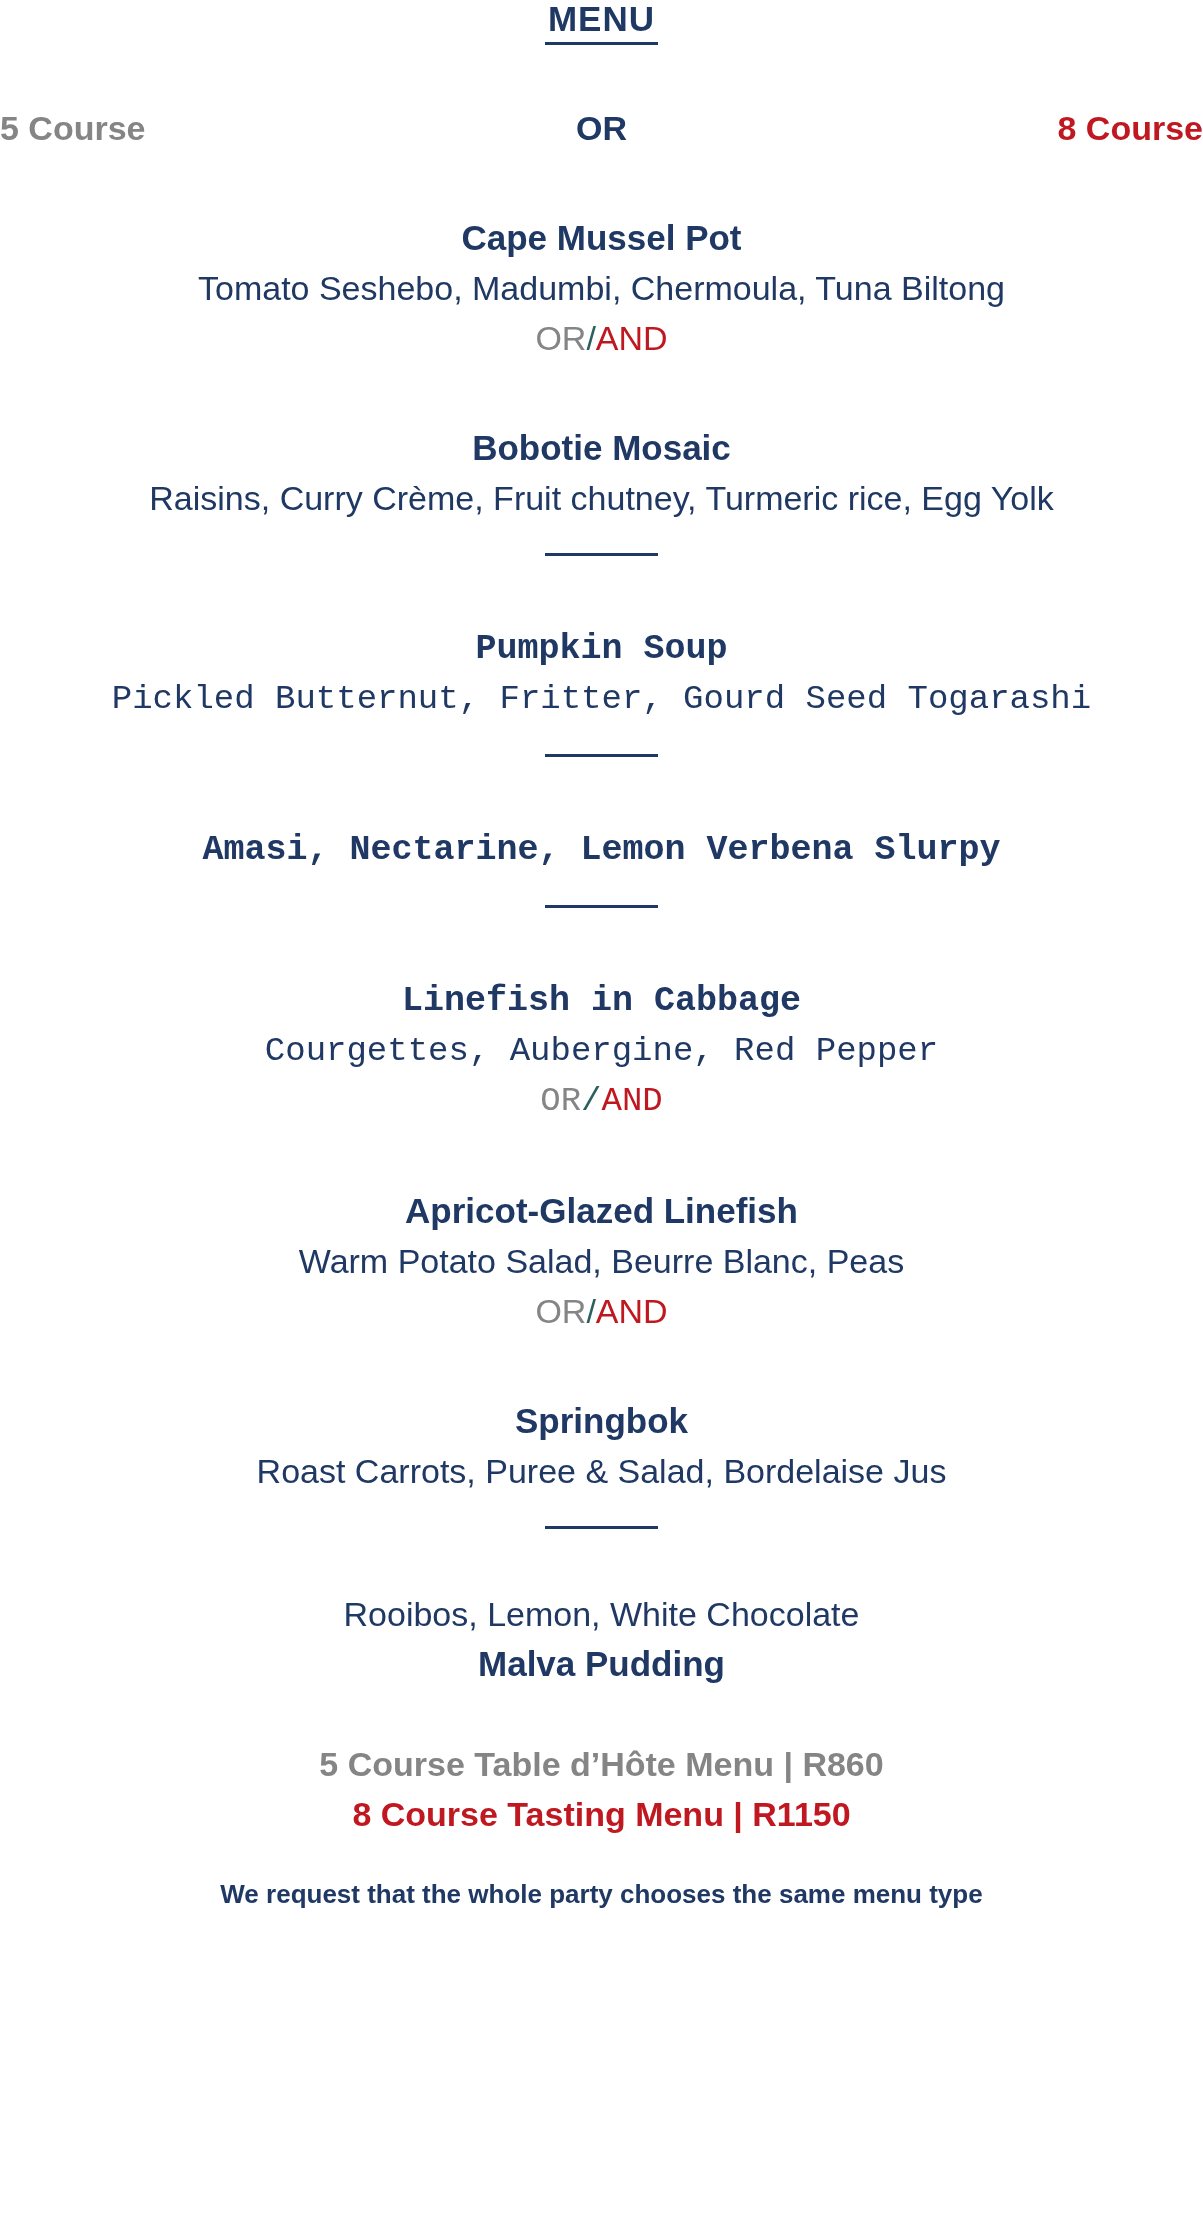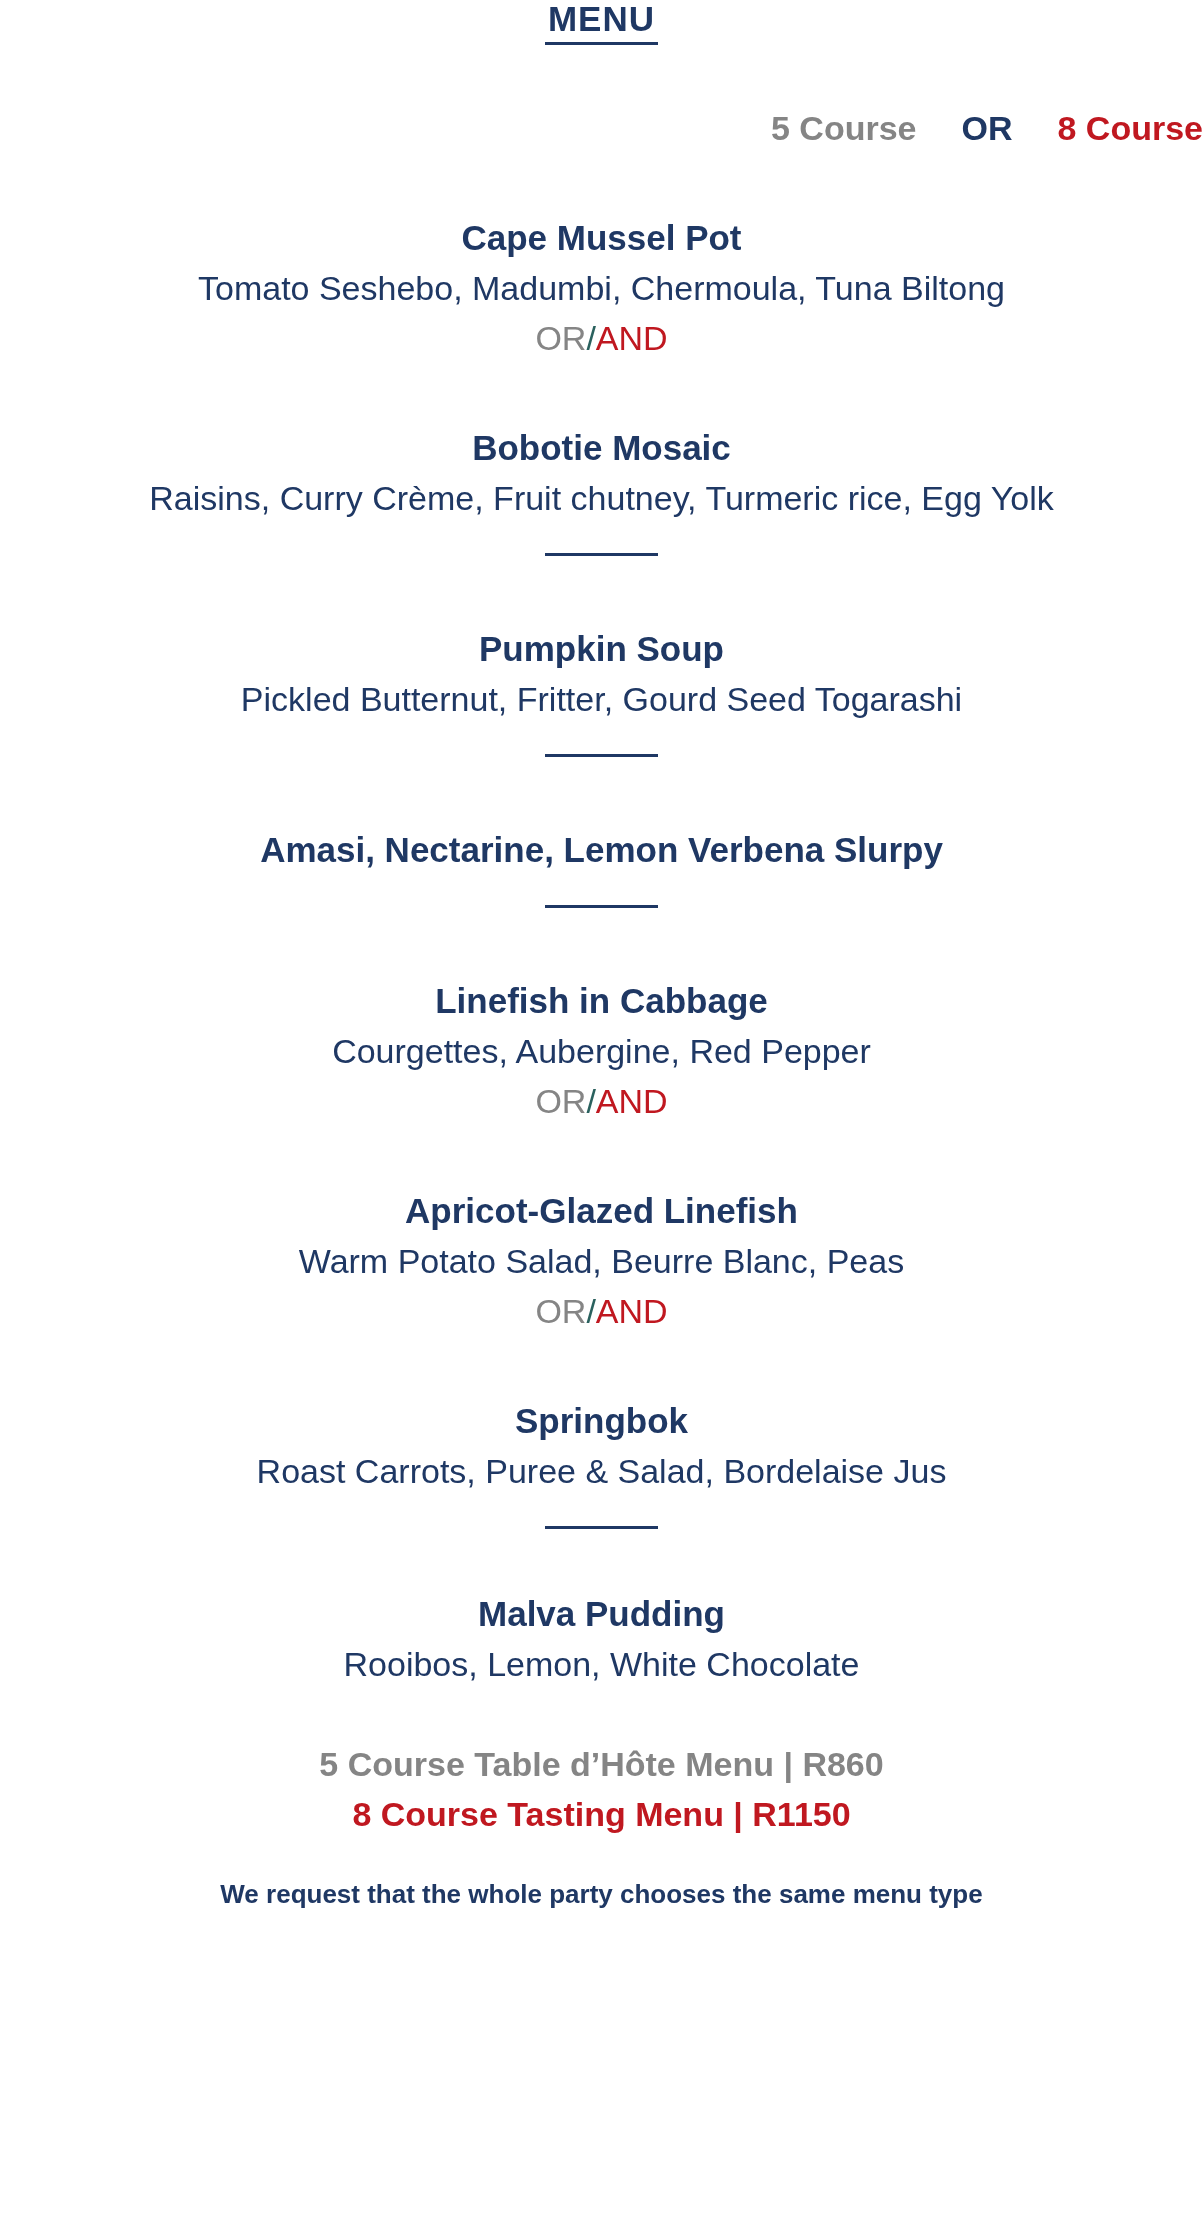--- a/index.html
+++ b/index.html
@@ -31,32 +31,32 @@
     font-weight: 700;
     letter-spacing: 1px;
     color: #1f3864;
     border-bottom: 3px solid #1f3864;
     padding: 0 3px 4px 3px;
     line-height: 38px;
   }
   .course-row {
     margin-top: 53px;
     display: flex;
-    justify-content: flex-end;
+    justify-content: space-between;
     gap: 45px;
     font-size: 34px;
     font-weight: 700;
     line-height: 50px;
     height: 50px;
   }
   .course-five { color: #858585; }
   .course-or { color: #1f3864; }
   .course-eight { color: #c01820; }
   .sec { margin-top: 60px; }
-  .sec-after-divider { margin-top: 68px; }
+  .sec-after-divider { margin-top: 68px; font-family: Liberation Mono, monospace; }
   .dish-title {
     font-size: 35px;
     font-weight: 700;
     color: #1f3864;
   }
   .dish-desc {
     font-size: 34px;
     font-weight: 400;
     color: #1f3864;
   }
@@ -141,22 +141,22 @@
   </div>
 
   <div class="sec">
     <div class="line dish-title">Springbok</div>
     <div class="line dish-desc">Roast Carrots, Puree &amp; Salad, Bordelaise Jus</div>
   </div>
   <div class="divider"></div>
 
 
   <div class="sec">
+    <div class="line dish-desc">Rooibos, Lemon, White Chocolate</div>
     <div class="line dish-title">Malva Pudding</div>
-    <div class="line dish-desc">Rooibos, Lemon, White Chocolate</div>
   </div>
 
   <div class="line price-line-1">5 Course Table d’Hôte Menu | R860</div>
   <div class="line price-line-2">8 Course Tasting Menu | R1150</div>
 
   <div class="note-line">We request that the whole party chooses the same menu type</div>
 
 </div>
 
 </body></html>

